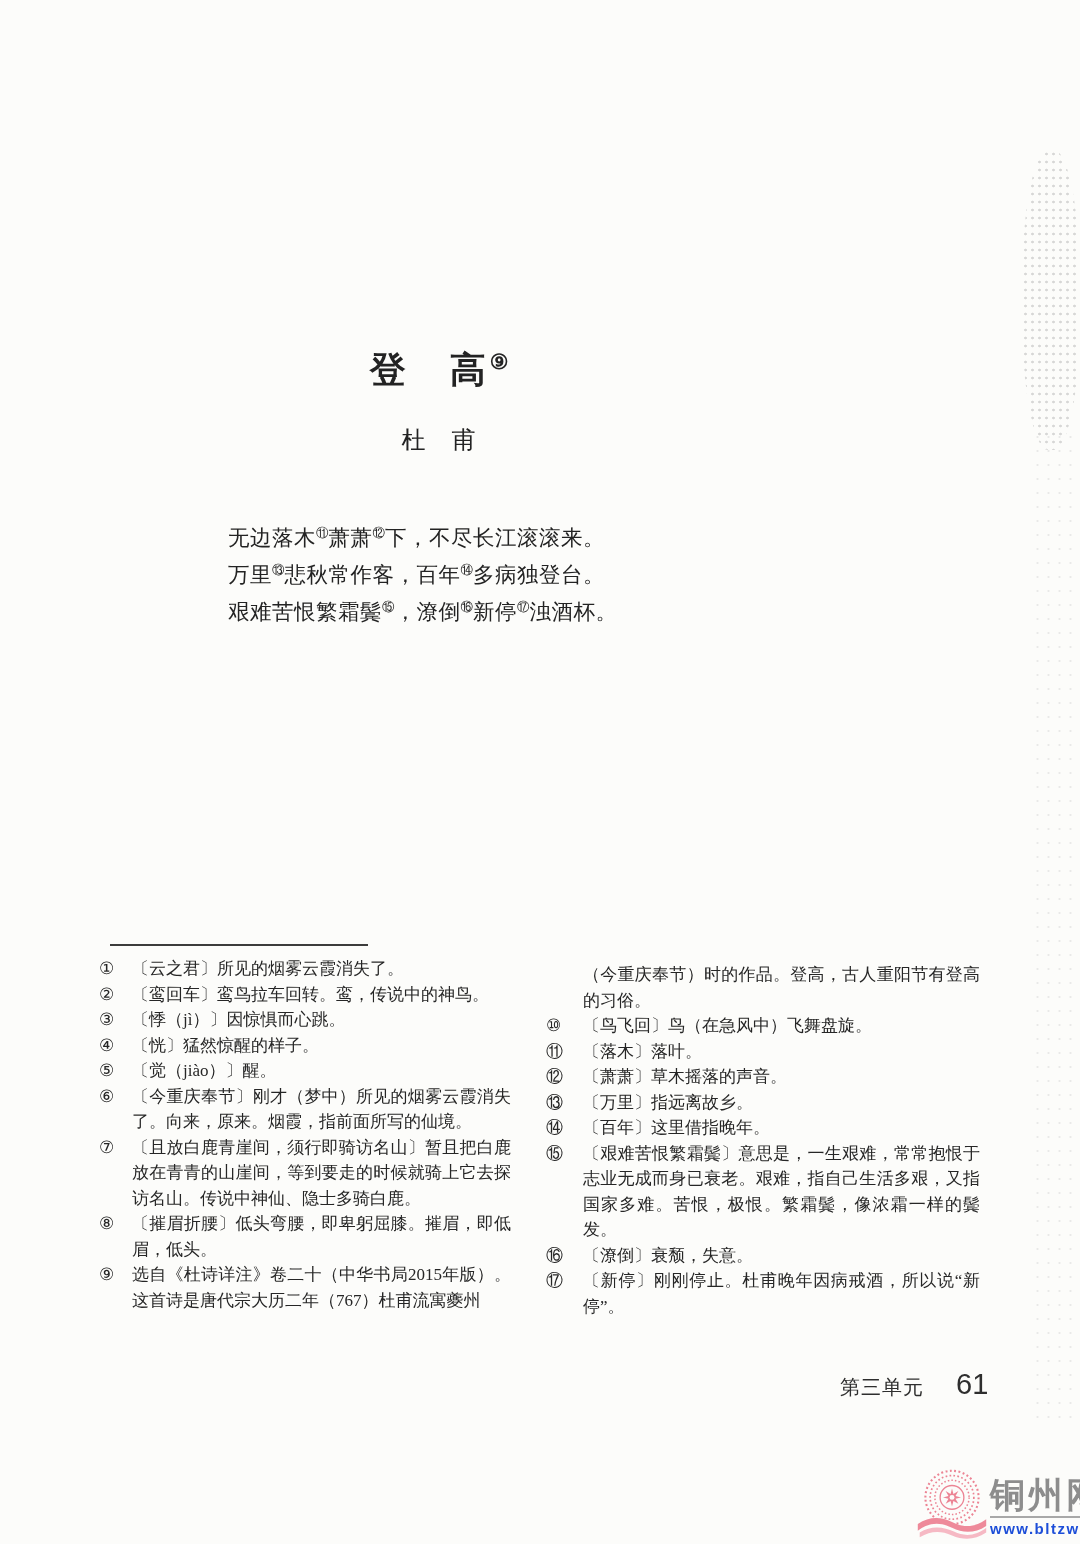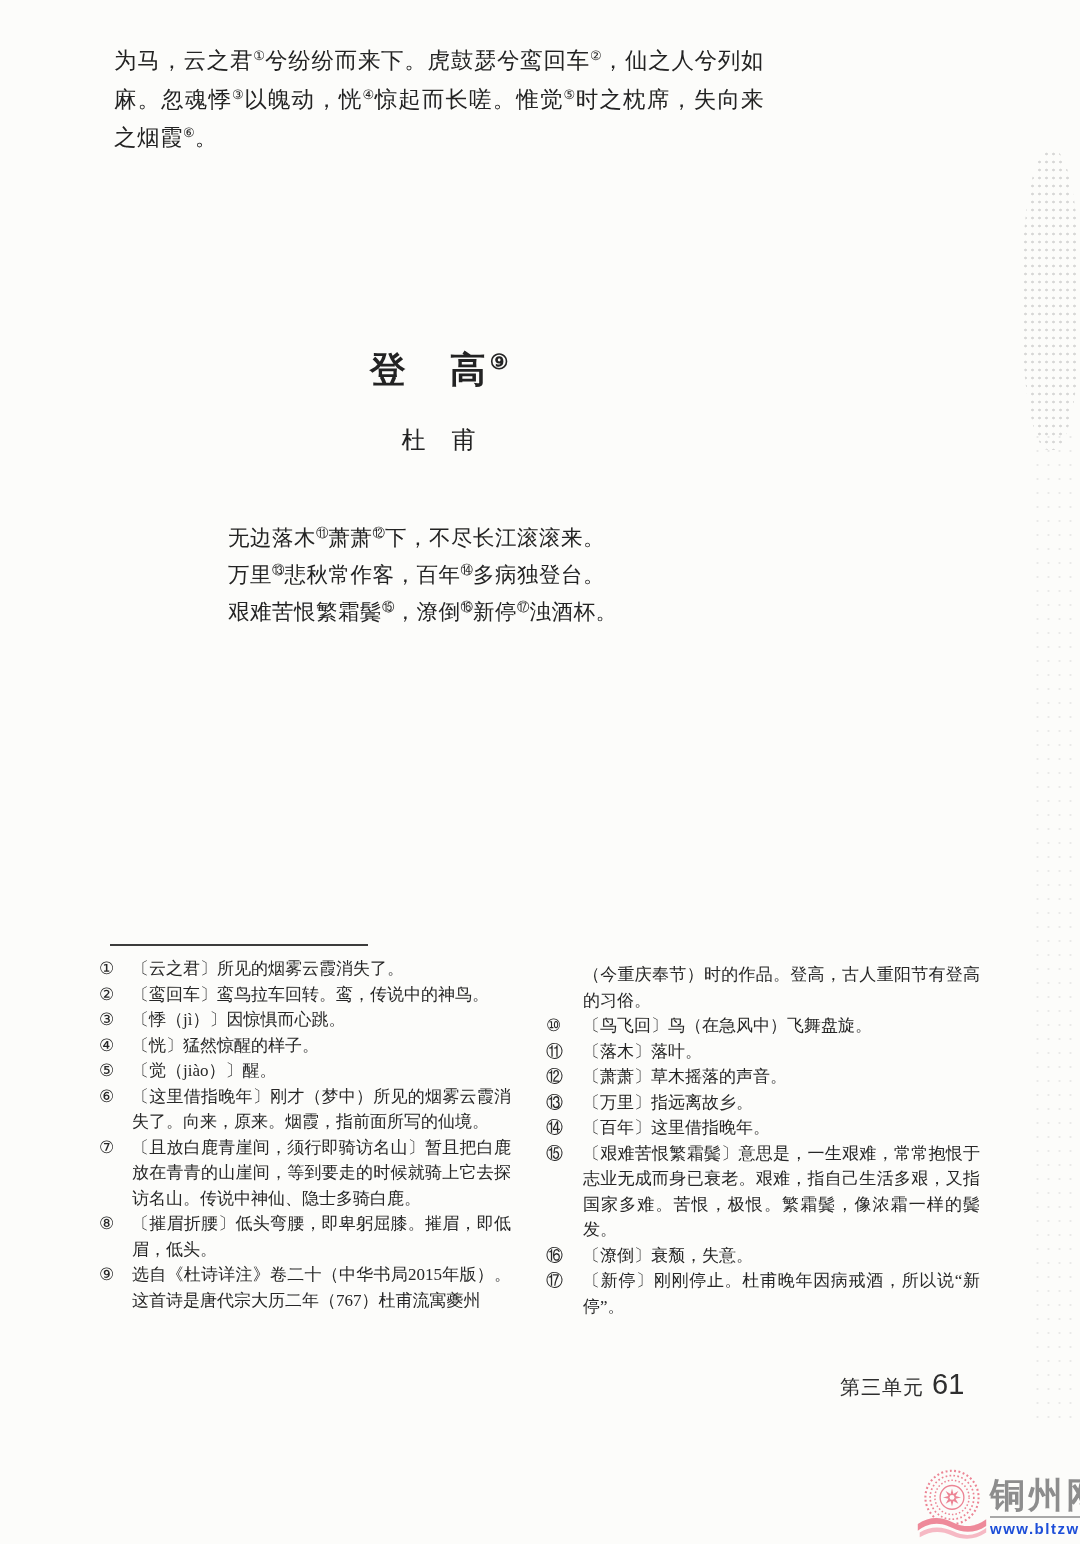--- a/index.html
+++ b/index.html
@@ -62,21 +62,21 @@
   .fn-left  { top:956px; left:99px;  width:412px; }
   .fn-right { top:962px; left:546px; width:434px; }
   .fn-item { display:flex; margin:0; }
   .fn-num  { flex:0 0 33px; }
   .fn-right .fn-num { flex:0 0 37px; }
   .fn-text { flex:1; }
   .fn-cont { padding-left:37px; margin:0 0 0 0; }
 
   .footer {
     position:absolute; top:1368px; left:840px;
-    display:flex; gap:8px; align-items:baseline;
+    display:flex; gap:32px; align-items:baseline;
     font-size:20px; letter-spacing:1px; color:#2e2e2e;
   }
   .footer .pagenum {
     font-family:"Liberation Sans","DejaVu Sans",sans-serif;
     font-size:29px; letter-spacing:0;
   }
 
   .watermark { position:absolute; left:912px; top:1455px; width:208px; height:88px; }
   .wm-logo { position:absolute; left:2px; top:12px; width:76px; height:76px; }
   .wm-right { position:absolute; left:78px; top:22px; }
@@ -94,21 +94,20 @@
 </style>
 </head>
 <body>
 
 <div class="page">
 
   <div class="noise-cluster"></div>
   <div class="noise-right"></div>
 
   <div class="intro">
-    <p class="supify">为马，云之君<sup>①</sup>兮纷纷而来下。虎鼓瑟兮鸾回车<sup>②</sup>，仙之人兮列如麻。忽魂悸<sup>③</sup>以魄动，恍<sup>④</sup>惊起而长嗟。惟觉<sup>⑤</sup>时之枕席，失向来之烟霞<sup>⑥</sup>。</p>
   </div>
 
   <div class="poem-title supify">登　高<sup>⑨</sup></div>
   <div class="poem-author">杜　甫</div>
 
   <div class="poem">
 
 
       <div class="line supify">无边落木<sup>⑪</sup>萧萧<sup>⑫</sup>下，不尽长江滚滚来。</div>
 
@@ -141,21 +140,21 @@
         <span class="fn-text">〔恍〕猛然惊醒的样子。</span>
       </div>
 
       <div class="fn-item">
         <span class="fn-num">⑤</span>
         <span class="fn-text">〔觉（jiào）〕醒。</span>
       </div>
 
       <div class="fn-item">
         <span class="fn-num">⑥</span>
-        <span class="fn-text">〔这里借指晚年〕刚才（梦中）所见的烟雾云霞消失了。向来，原来。烟霞，指前面所写的仙境。</span>
+        <span class="fn-text">〔今重庆奉节〕刚才（梦中）所见的烟雾云霞消失了。向来，原来。烟霞，指前面所写的仙境。</span>
       </div>
 
       <div class="fn-item">
         <span class="fn-num">⑦</span>
         <span class="fn-text">〔且放白鹿青崖间，须行即骑访名山〕暂且把白鹿放在青青的山崖间，等到要走的时候就骑上它去探访名山。传说中神仙、隐士多骑白鹿。</span>
       </div>
 
       <div class="fn-item">
         <span class="fn-num">⑧</span>
         <span class="fn-text">〔摧眉折腰〕低头弯腰，即卑躬屈膝。摧眉，即低眉，低头。</span>

